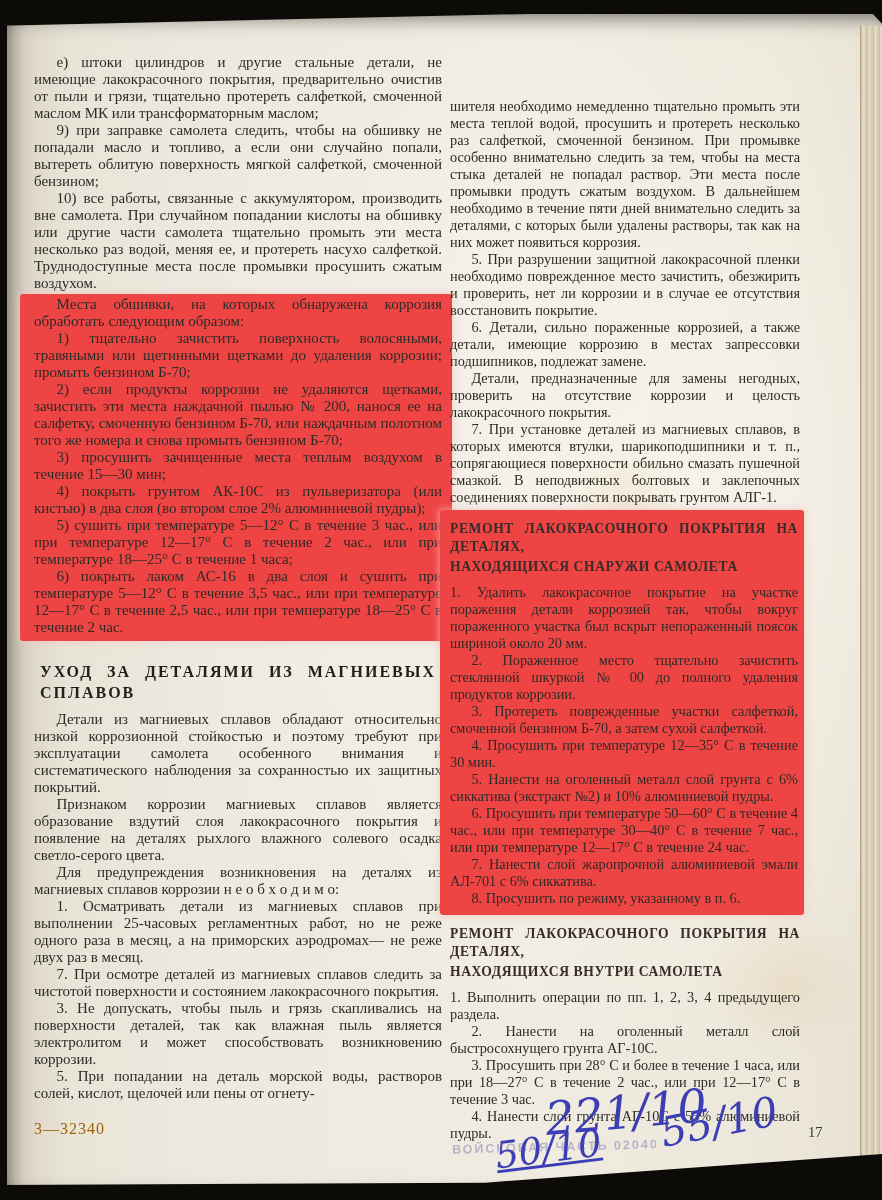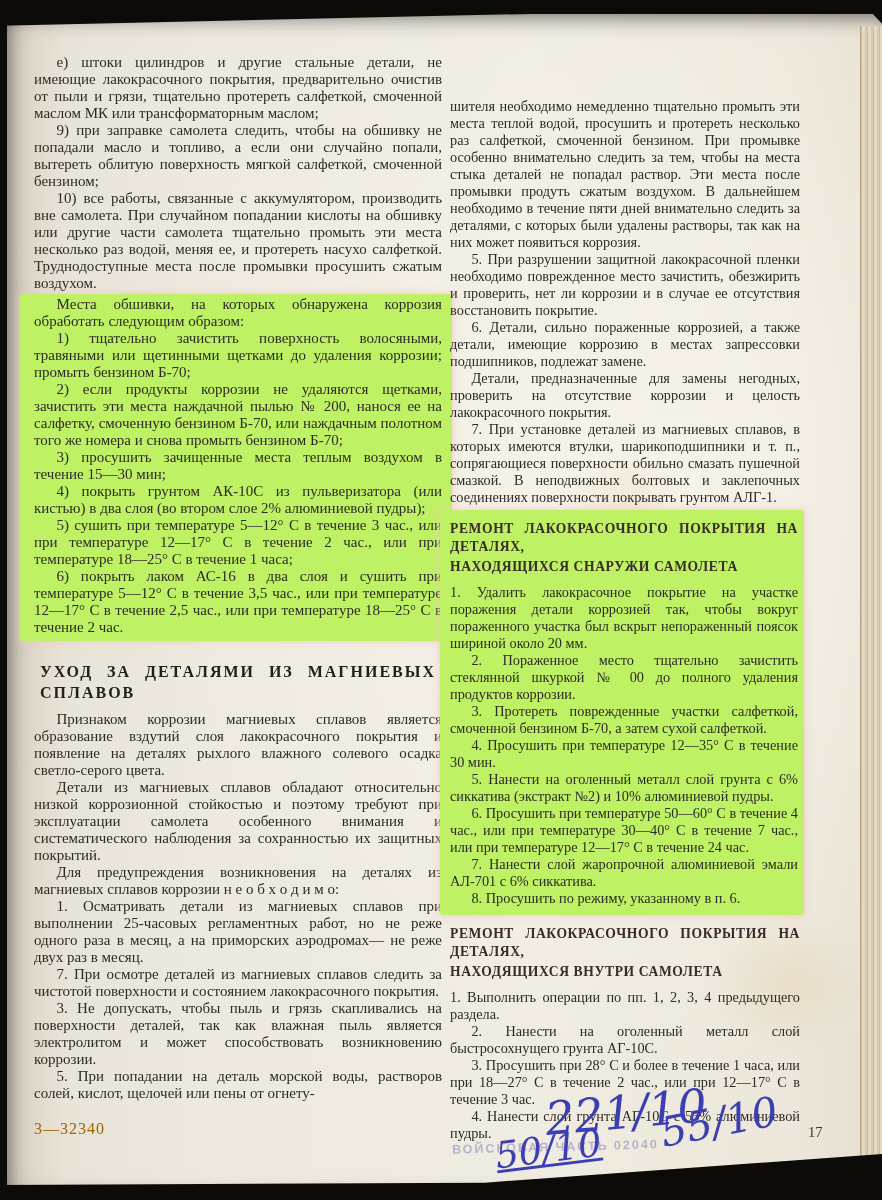--- a/index.html
+++ b/index.html
@@ -41,21 +41,21 @@
     font-weight:bold;text-align:center;text-indent:0 !important;
     font-size:16px;line-height:21px;letter-spacing:2px;color:#211f1b;
     margin:20px 6px 8px !important;
   }
   .h-sub{
     font-weight:bold;text-align:center;text-indent:0 !important;
     font-size:13.6px;line-height:18px;letter-spacing:.6px;color:#3a2a28;
     margin:2px 0 8px !important;
   }
   .pink{
-    background:#bef264;
+    background:#ef4444;
     border-radius:3px;
     box-shadow:0 0 6px 2px rgba(243,193,198,.55);
   }
   .pink-left{margin:2px -10px 4px -14px;padding:2px 10px 5px 14px;}
   .pink-right{margin:4px -4px 8px -10px;padding:8px 6px 8px 10px;}
   
   .print-code{position:absolute;left:34px;top:1120px;font-size:16px;color:#a16207;letter-spacing:1px;}
   .page-number{position:absolute;left:808px;top:1124px;font-size:14.5px;color:#39362f;}
   
   .hw{position:absolute;font-family:"DejaVu Serif",serif;font-style:italic;color:#3c3eb5;white-space:nowrap;}
@@ -92,22 +92,22 @@
         <p>1) тщательно зачистить поверхность волосяными, травяными или щетинными щетками до удаления коррозии; промыть бензином Б-70;</p>
         <p>2) если продукты коррозии не удаляются щетками, зачистить эти места наждачной пылью № 200, нанося ее на салфетку, смоченную бензином Б-70, или наждачным полотном того же номера и снова промыть бензином Б-70;</p>
         <p>3) просушить зачищенные места теплым воздухом в течение 15—30 мин;</p>
         <p>4) покрыть грунтом АК-10С из пульверизатора (или кистью) в два слоя (во втором слое 2% алюминиевой пудры);</p>
         <p>5) сушить при температуре 5—12° С в течение 3 час., или при температуре 12—17° С в течение 2 час., или при температуре 18—25° С в течение 1 часа;</p>
         <p>6) покрыть лаком АС-16 в два слоя и сушить при температуре 5—12° С в течение 3,5 час., или при температуре 12—17° С в течение 2,5 час., или при температуре 18—25° С в течение 2 час.</p>
       </div>
   </div>
   <p class="h-main">УХОД ЗА ДЕТАЛЯМИ ИЗ МАГНИЕВЫХ СПЛАВОВ</p>
   <div data-list="left_column.post_paragraphs">
+      <p>Детали из магниевых сплавов обладают относительно низкой коррозионной стойкостью и поэтому требуют при эксплуатации самолета особенного внимания и систематического наблюдения за сохранностью их защитных покрытий.</p>
       <p>Признаком коррозии магниевых сплавов является образование вздутий слоя лакокрасочного покрытия и появление на деталях рыхлого влажного солевого осадка светло-серого цвета.</p>
-      <p>Детали из магниевых сплавов обладают относительно низкой коррозионной стойкостью и поэтому требуют при эксплуатации самолета особенного внимания и систематического наблюдения за сохранностью их защитных покрытий.</p>
       <p>Для предупреждения возникновения на деталях из магниевых сплавов коррозии н е о б х о д и м о:</p>
       <p>1. Осматривать детали из магниевых сплавов при выполнении 25-часовых регламентных работ, но не реже одного раза в месяц, а на приморских аэродромах— не реже двух раз в месяц.</p>
       <p>7. При осмотре деталей из магниевых сплавов следить за чистотой поверхности и состоянием лакокрасочного покрытия.</p>
       <p>3. Не допускать, чтобы пыль и грязь скапливались на поверхности деталей, так как влажная пыль является электролитом и может способствовать возникновению коррозии.</p>
       <p>5. При попадании на деталь морской воды, растворов солей, кислот, щелочей или пены от огнету-</p>
     </div>
 </div>
 
 <div class="col col-right">
   <div data-list="right_column.pre_paragraphs">

